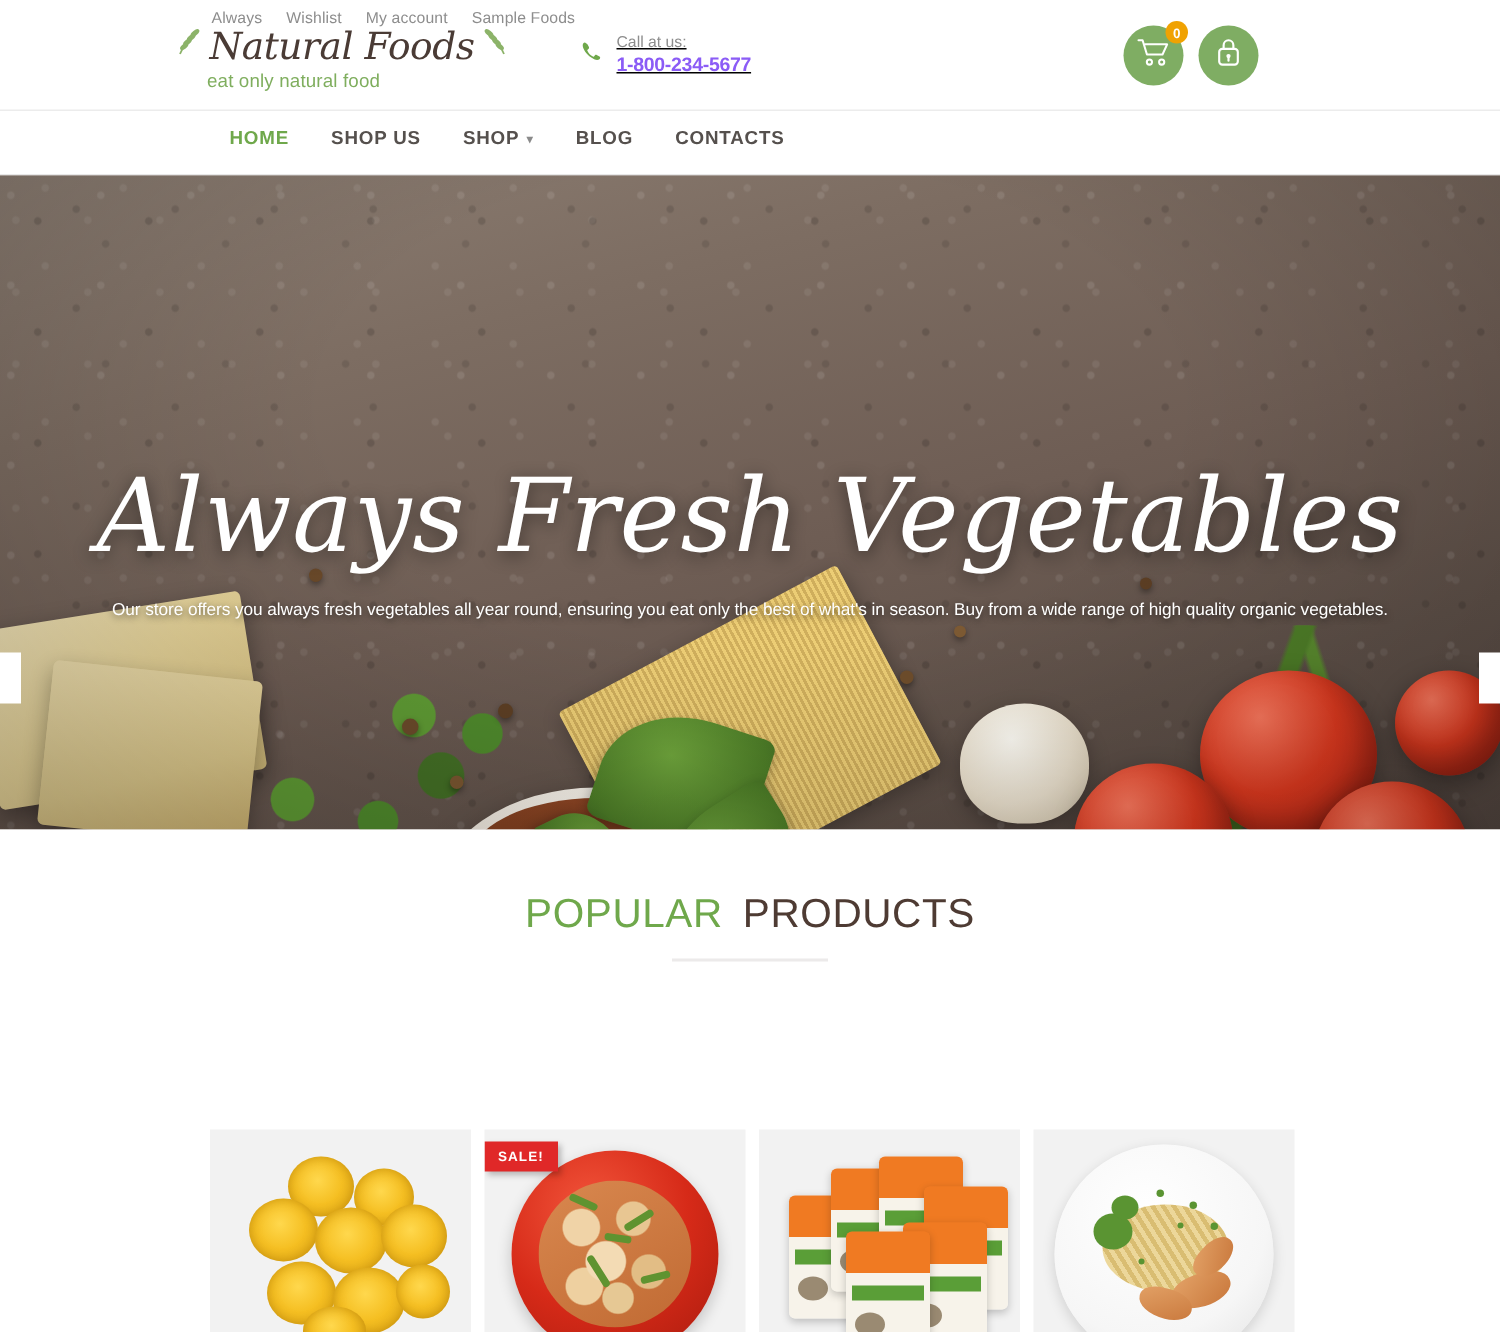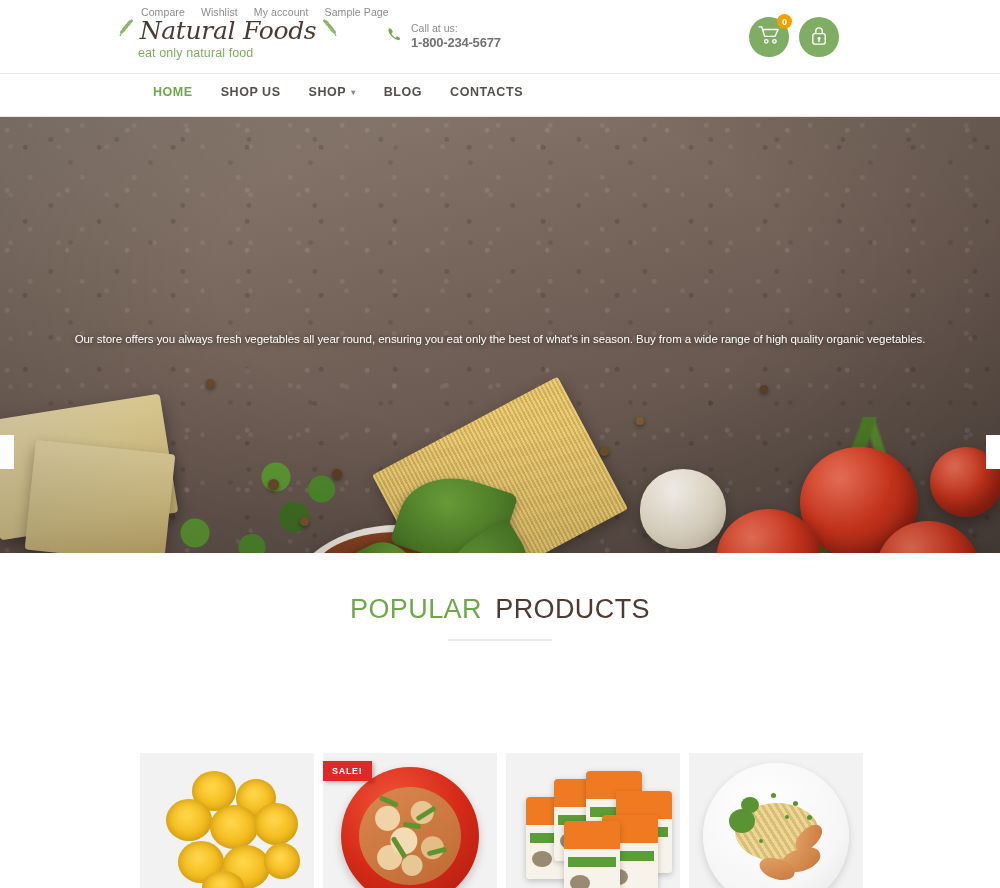--- a/index.html
+++ b/index.html
@@ -56,24 +56,24 @@
 
   .info-item {
     position: absolute;
     display: flex;
     align-items: center;
     gap: 9px;
   }
   .info-phone { left: 387px; top: 22px; }
   .info-addr  { left: 568px; top: 22px; }
   .info-ico { color: #6fa84b; flex: 0 0 auto; display: block; }
-  .info-txt { line-height: 1.25; }
+  .info-txt { line-height: 1.25; text-decoration: underline; }
   .info-lbl { font-size: 10.5px; color: #8d8d8d; white-space: nowrap; }
   .info-val {
-    font-size: 13px; color: #737373;
+    font-size: 13px; color: #8b5cf6;
     font-weight: bold; white-space: nowrap; letter-spacing: -0.2px;
   }
   .addr-line { font-size: 10.5px; color: #8d8d8d; white-space: nowrap; letter-spacing: 0.1px; }
 
   .circle-btns { position: absolute; left: 749px; top: 17px; display: flex; gap: 10px; }
   .circle-btn {
     position: relative;
     width: 40px; height: 40px; border-radius: 50%;
     background: #7fad63;
     display: flex; align-items: center; justify-content: center;
@@ -338,24 +338,24 @@
   .salmon { position: absolute; border-radius: 40% 50% 45% 55%;
     background: linear-gradient(150deg, #e3a267, #c9783c); }
   .herb { position: absolute; border-radius: 50%; background: #5a9432; }
 </style>
 </head>
 <body>
 
 <div class="topbar">
 
   <div class="utility-nav">
-    <a href="#">Compare</a>
+    <a href="#">Always</a>
     <a href="#">Wishlist</a>
     <a href="#">My account</a>
-    <a href="#">Sample Page</a>
+    <a href="#">Sample Foods</a>
   </div>
 
   <div class="logo-block">
     <div class="logo-row">
       <span class="wheat">
         <svg width="20" height="22" viewBox="0 0 20 22">
           <path d="M16 3 C11 7,7 12,4 19" stroke="#8cb369" stroke-width="1.2" fill="none"></path>
           <ellipse cx="14" cy="5" rx="3.4" ry="1.7" fill="#8cb369" transform="rotate(-38 14 5)"></ellipse>
           <ellipse cx="11.5" cy="8" rx="3.4" ry="1.7" fill="#8cb369" transform="rotate(-38 11.5 8)"></ellipse>
           <ellipse cx="9" cy="11" rx="3.4" ry="1.7" fill="#8cb369" transform="rotate(-38 9 11)"></ellipse>
@@ -470,20 +470,21 @@
     <div class="pepper" style="left:300px;top:400px;width:9px;height:9px;background:#7a5630"></div>
     <div class="pepper" style="left:332px;top:352px;width:10px;height:10px;background:#5d3f24"></div>
     <div class="pepper" style="left:600px;top:330px;width:9px;height:9px;background:#6e4d2b"></div>
     <div class="pepper" style="left:636px;top:300px;width:8px;height:8px;background:#7d5a33"></div>
     <div class="pepper" style="left:206px;top:262px;width:9px;height:9px;background:#6b4a2a"></div>
     <div class="pepper" style="left:760px;top:268px;width:8px;height:8px;background:#5d3f24"></div>
     <div class="hero-vignette"></div>
   </div>
 
   <div class="hero-content">
+    <div class="hero-title">Always Fresh Vegetables</div>
     <div class="hero-sub">Our store offers you always fresh vegetables all year round, ensuring you eat only the best of what's in season. Buy from a wide range of high quality organic vegetables.</div>
   </div>
 
   <div class="slider-arrow left"></div>
   <div class="slider-arrow right"></div>
 
 </div>
 
 <div class="products">
   <div class="section-head">

